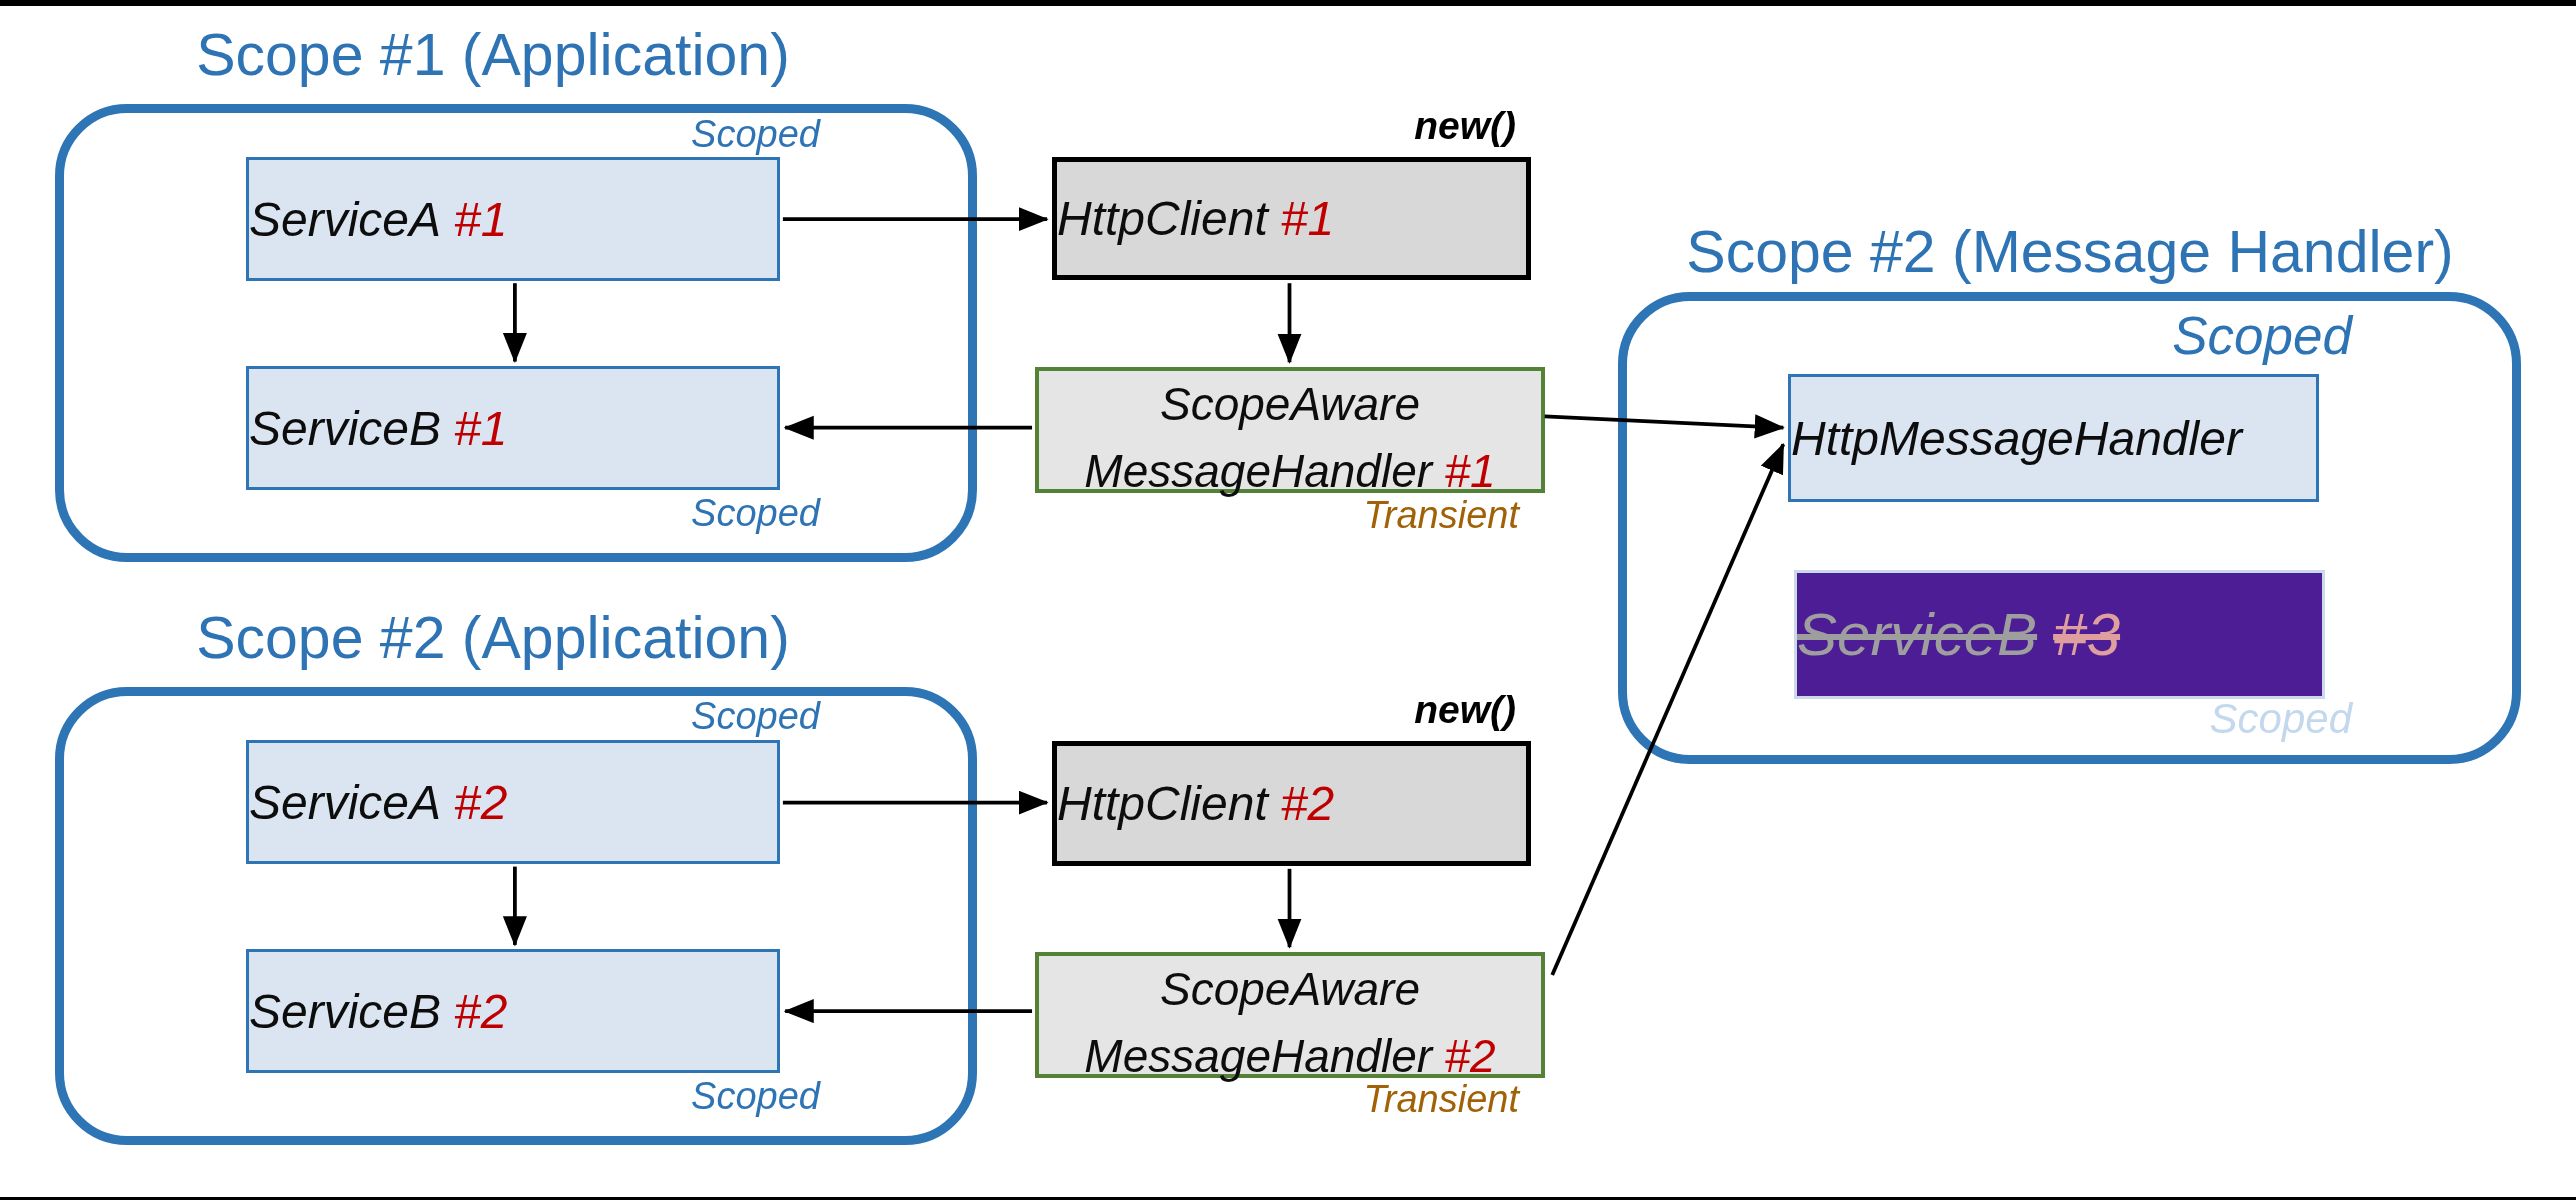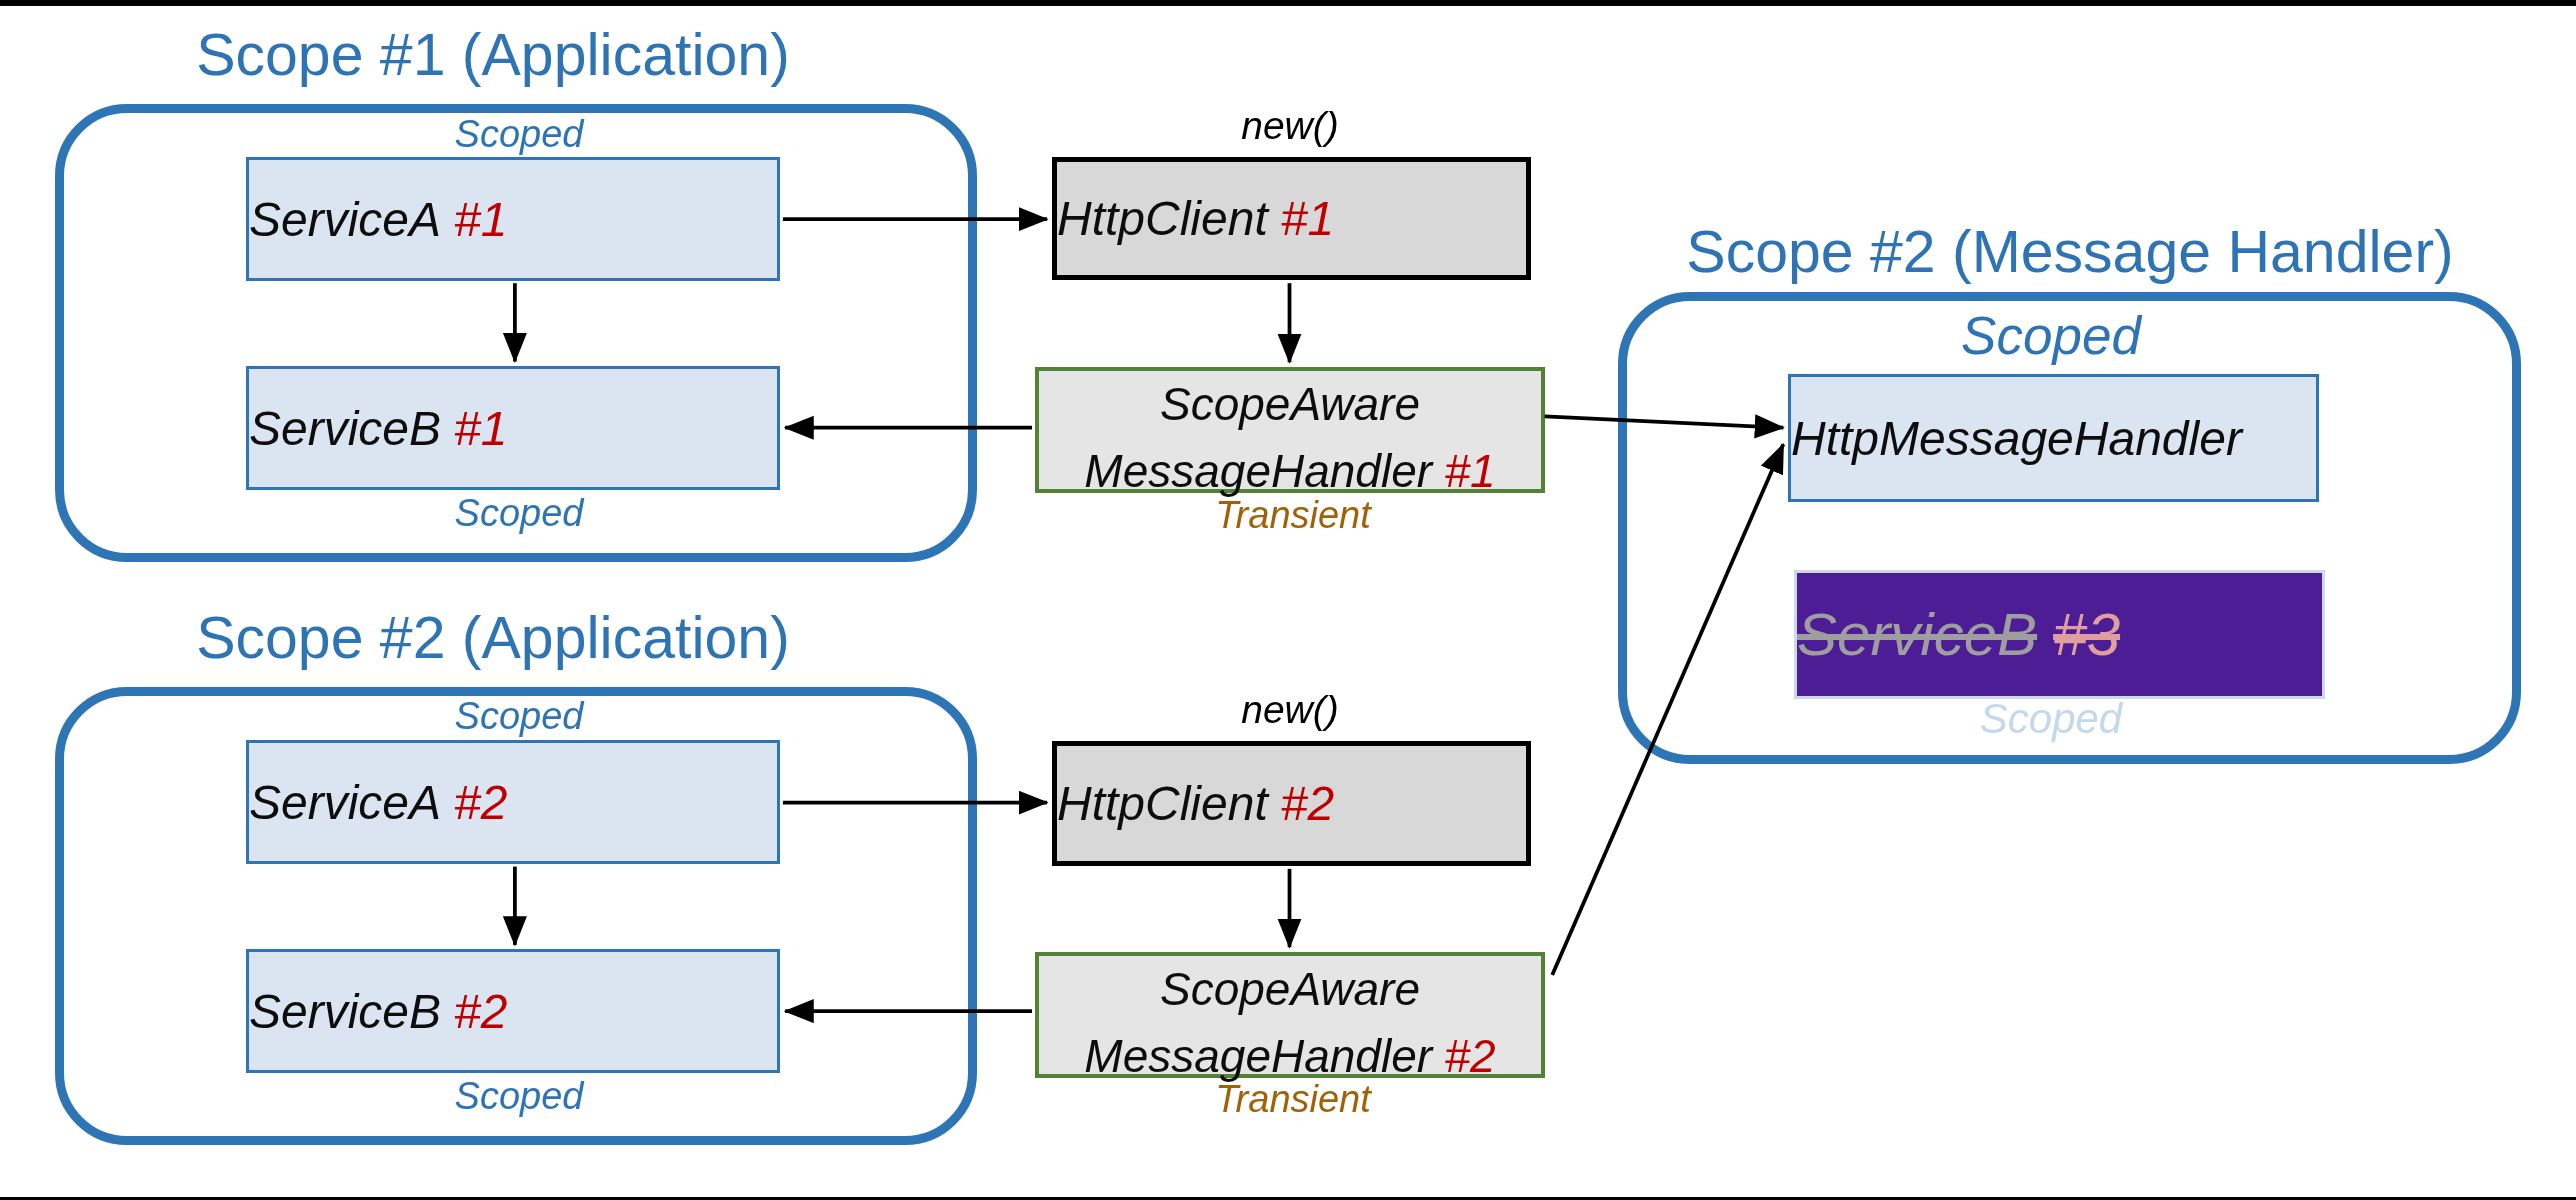--- a/index.html
+++ b/index.html
@@ -5,25 +5,25 @@
   html,body { margin:0; padding:0; background:#ffffff; }
   body { font-family:"Liberation Sans", sans-serif; }
   #canvas { position:relative; width:2576px; height:1201px; background:#ffffff; overflow:hidden;padding-left:40px; }
 
   .bar { position:absolute; left:0; width:2576px; background:#000000; }
   .bar.top { top:0; height:6px; }
   .bar.bottom { bottom:0; height:4.5px; }
 
   .scope-container { position:absolute; border:9.8px solid #2E75B6; border-radius:72px; background:transparent; box-sizing:border-box; }
   .scope-title { position:absolute; color:#2E74B5; font-size:59px; text-align:center; white-space:nowrap; line-height:1.1; }
-  .ital { position:absolute; font-style:italic; text-align:center; white-space:nowrap; line-height:1.1; }
+  .ital { position:absolute; font-style:italic; text-align:right; white-space:nowrap; line-height:1.1; }
   .scoped { color:#2E74B5; font-size:38px; }
   .scoped-big { color:#2E74B5; font-size:53px; }
   .scoped-faded { color:#c3d8ec; font-size:42px; }
-  .newlbl { color:#000000; font-size:39px; }
+  .newlbl { color:#000000; font-size:39px;font-weight:bold; }
   .transient { color:#a16207; font-size:38px; }
 
   .box { position:absolute; display:flex; align-items:center; justify-content:flex-start;
          box-sizing:border-box; white-space:nowrap; color:#0d0d0d;font-style:italic; }
   .svc  { background:#dbe5f2; border:3.8px solid #2E75B6; font-size:48px; }
   .gray { background:#d8d8d8; border:5.3px solid #000000; font-size:48px; }
   .green{ background:#e5e5e5; border:4.5px solid #538135; font-size:46px; flex-direction:column; line-height:1.45; }
   .faded-box { background:#4c1d95; border:3.8px solid #cadaeb; font-size:60px;margin-left:6px; }
 
   .inst { color:#c00000; margin-left:0.27em; }

